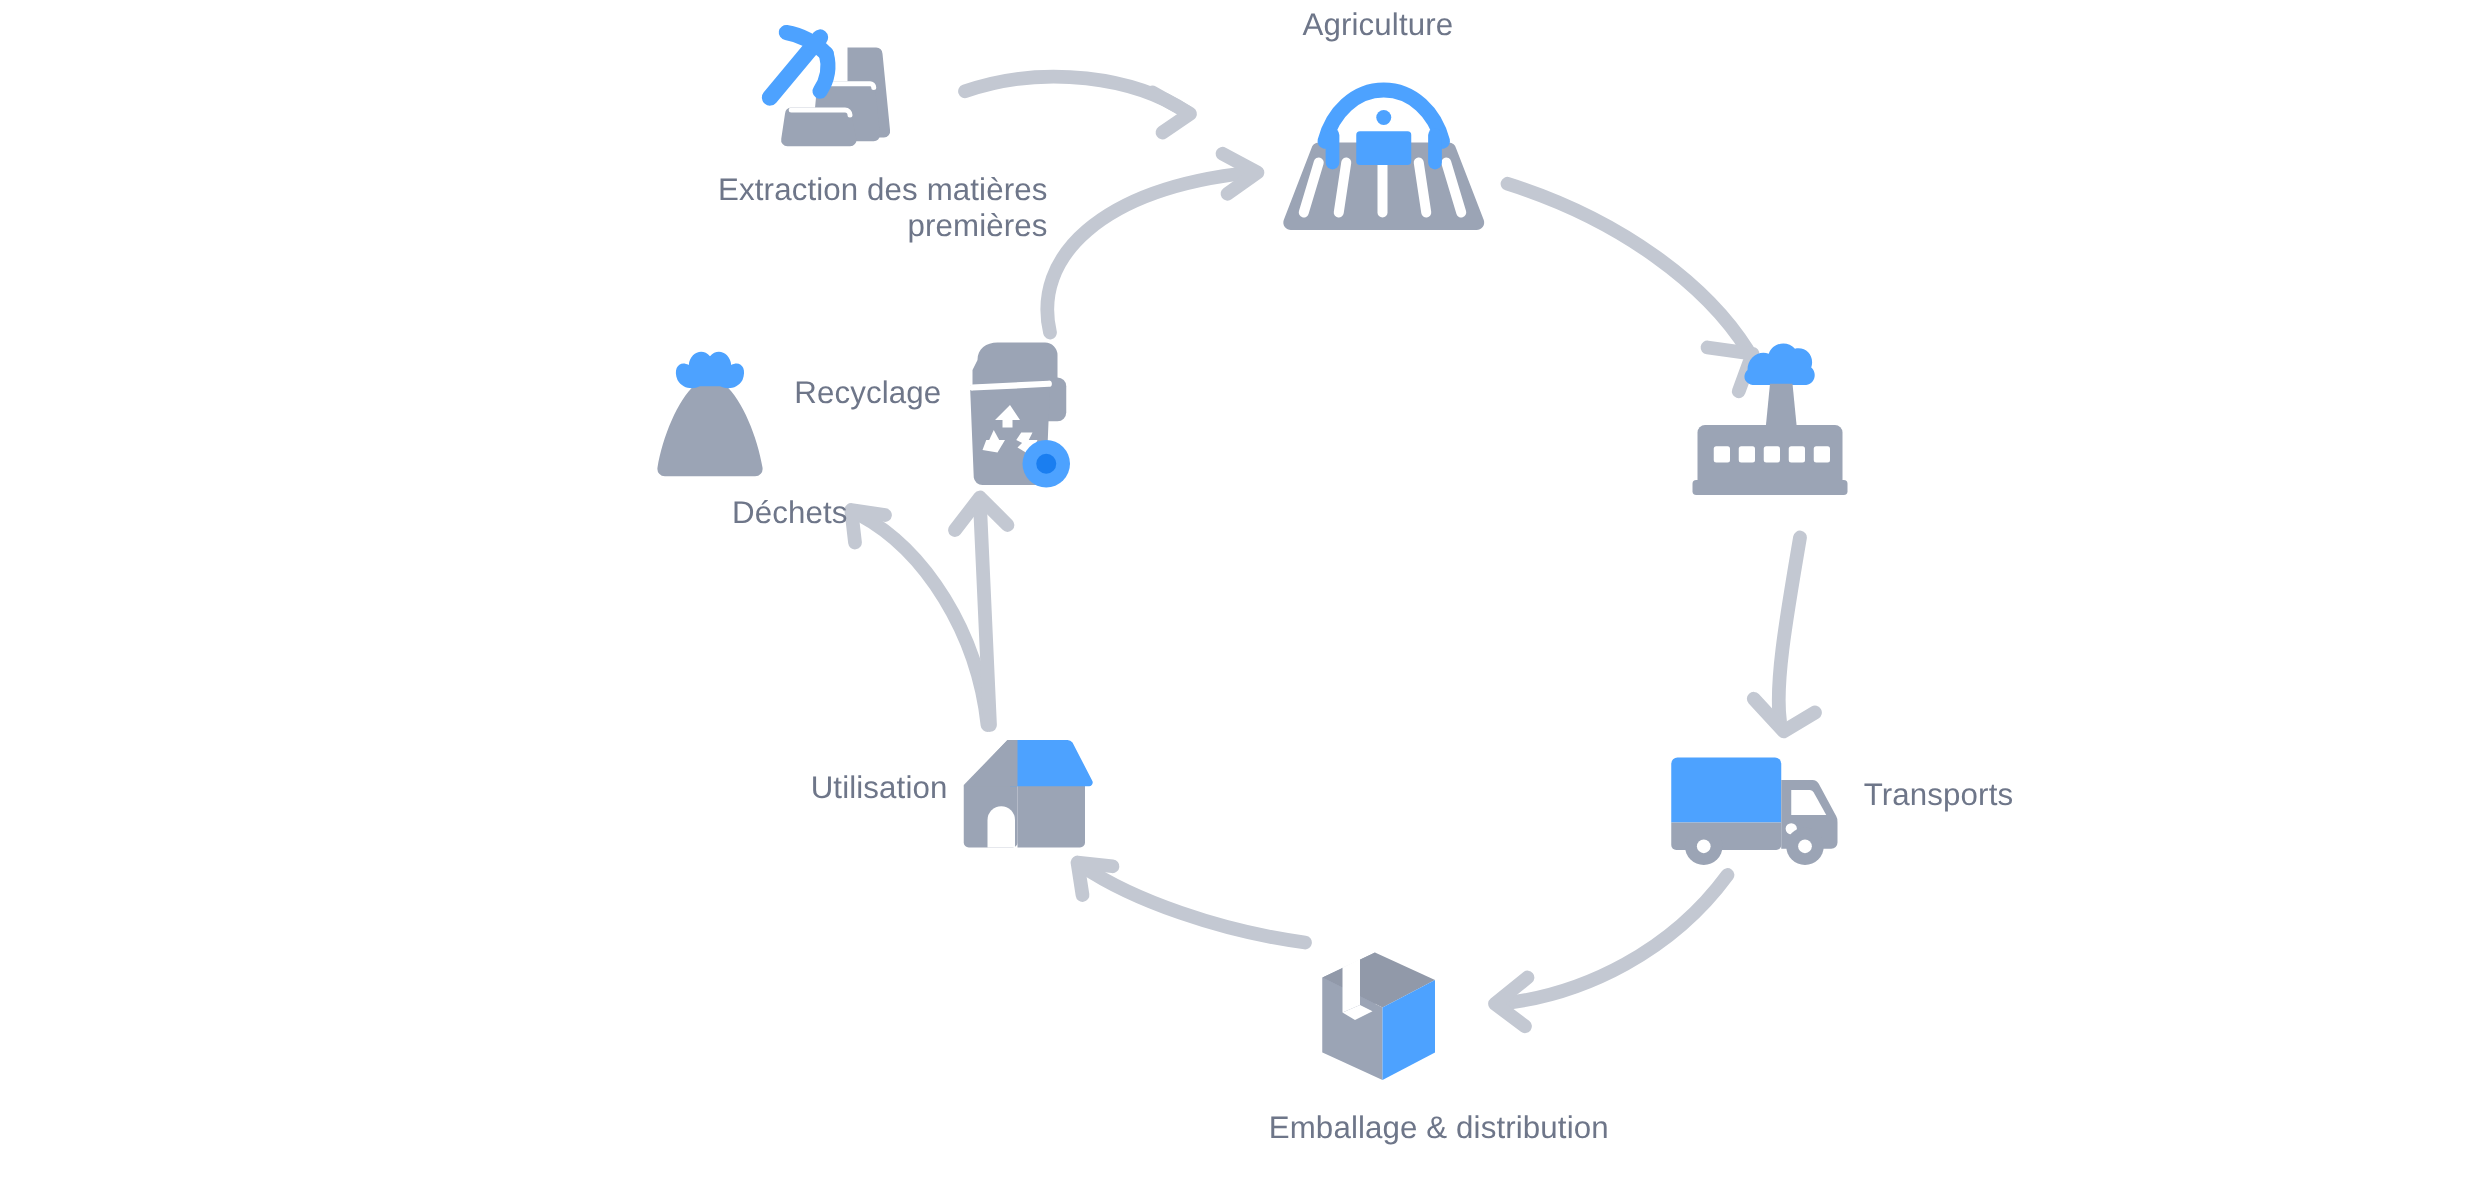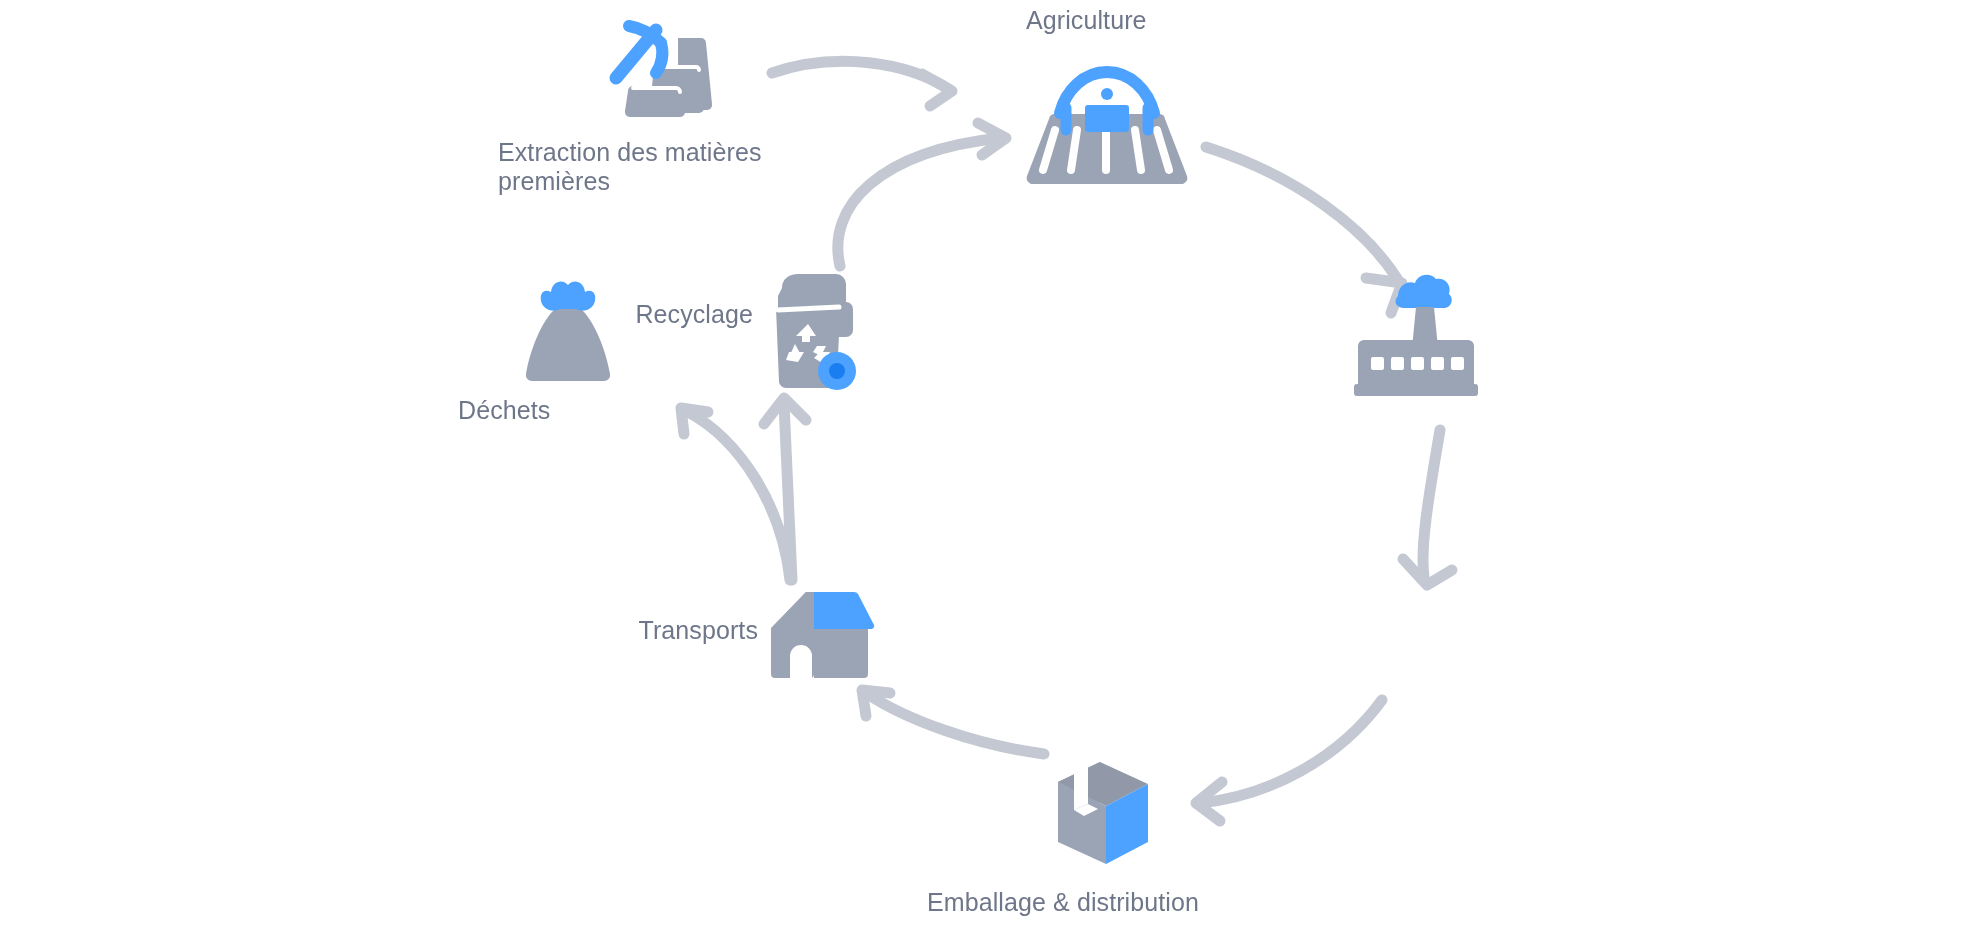--- a/index.html
+++ b/index.html
@@ -7,21 +7,21 @@
     width:1988px;height:942px;background:#ffffff;
     font-family:"Liberation Sans","DejaVu Sans",sans-serif;
     overflow:hidden;position:relative;
   }
   #stage{position:absolute;left:0;top:0;width:1988px;height:942px;}
   .node{position:absolute;}
   .label{
     position:absolute;color:#6e7689;font-size:25px;line-height:29px;
     white-space:pre;font-weight:400;letter-spacing:.1px;
   }
-  .label.center{text-align:left;}
+  .label.center{text-align:right;}
   svg{display:block;overflow:visible;}
   #arrows{position:absolute;left:0;top:0;width:1988px;height:942px;}
 </style>
 </head>
 <body>
 
 <div id="stage">
 
   <svg id="arrows" viewBox="0 0 1988 942">
     <g fill="none" stroke="#c3c8d2" stroke-width="11" stroke-linecap="round" stroke-linejoin="round">
@@ -100,21 +100,21 @@
 
       <path d="M38,55 C44,32 62,14 85,14 C108,14 126,32 132,55" fill="none" stroke="#4da2ff" stroke-width="12" stroke-linecap="round"></path>
 
       <path d="M44,50 L44,72" stroke="#4da2ff" stroke-width="11" stroke-linecap="round"></path>
       <path d="M126,50 L126,72" stroke="#4da2ff" stroke-width="11" stroke-linecap="round"></path>
 
       <rect x="63" y="47" width="44" height="27" rx="3" fill="#4da2ff"></rect>
 
       <circle cx="85" cy="36" r="6" fill="#4da2ff"></circle>
     </svg>
-    <div class="label" style="left:4px;top:-52px;width:200px;">Agriculture</div>
+    <div class="label" style="left:20px;top:-52px;width:200px;">Agriculture</div>
   </div>
 
   <div class="node" style="left:1358px;top:262px;">
     <svg width="130" height="140" viewBox="0 0 130 140">
 
       <path d="M40,34 C40,24 49,18 57,21 C60,12 72,10 78,17 C87,15 94,23 91,32 C96,36 94,45 87,46 L46,46 C38,46 35,39 40,34 Z" fill="#4da2ff"></path>
 
       <path d="M58,45 L76,45 L81,96 L53,96 Z" fill="#9ba4b5"></path>
 
       <path d="M6,78 L110,78 A6,6 0 0,1 116,84 L116,128 L0,128 L0,84 A6,6 0 0,1 6,78 Z" fill="#9ba4b5"></path>
@@ -124,20 +124,40 @@
       <g fill="#ffffff">
         <rect x="13" y="95" width="13" height="13" rx="2"></rect>
         <rect x="33" y="95" width="13" height="13" rx="2"></rect>
         <rect x="53" y="95" width="13" height="13" rx="2"></rect>
         <rect x="73" y="95" width="13" height="13" rx="2"></rect>
         <rect x="93" y="95" width="13" height="13" rx="2"></rect>
       </g>
     </svg>
   </div>
 
+  <div class="node" style="left:1336px;top:598px;">
+    <svg width="140" height="95" viewBox="0 0 140 95">
+
+      <path d="M6,8 L84,8 A5,5 0 0,1 89,13 L89,60 L1,60 L1,13 A5,5 0 0,1 6,8 Z" fill="#4da2ff"></path>
+
+      <path d="M1,60 L89,60 L89,78 A4,4 0 0,1 85,82 L5,82 A4,4 0 0,1 1,78 Z" fill="#9ba4b5"></path>
+
+      <path d="M89,26 L114,26 A6,6 0 0,1 119,29 L133,55 A8,8 0 0,1 134,60 L134,76 A5,5 0 0,1 129,81 L89,81 Z" fill="#9ba4b5"></path>
+
+      <path d="M97,34 L112,34 A4,4 0 0,1 115,36 L125,54 L97,54 Z" fill="#ffffff"></path>
+
+      <circle cx="97" cy="65" r="4.5" fill="#ffffff"></circle>
+
+      <circle cx="27" cy="79" r="15" fill="#9ba4b5"></circle>
+      <circle cx="27" cy="79" r="5.5" fill="#ffffff"></circle>
+      <circle cx="108" cy="79" r="15" fill="#9ba4b5"></circle>
+      <circle cx="108" cy="79" r="5.5" fill="#ffffff"></circle>
+    </svg>
+    <div class="label" style="left:155px;top:24px;width:240px;">Transports</div>
+  </div>
 
   <div class="node" style="left:1052px;top:758px;">
     <svg width="110" height="110" viewBox="0 0 110 110">
 
       <path d="M6,24 L48,4 L48,62 L6,84 Z" fill="#9ba4b5"></path>
 
       <path d="M6,24 L48,4 L96,26 L54,48 Z" fill="#9199a9"></path>
 
       <path d="M6,24 L54,48 L54,106 L6,84 Z" fill="#9ba4b5"></path>
 
@@ -155,21 +175,21 @@
       <path d="M3,40 L38,4 L46,4 L46,86 A4,4 0 0,1 42,90 L7,90 A4,4 0 0,1 3,86 Z" fill="#9ba4b5"></path>
 
       <path d="M46,40 L100,40 L100,86 A4,4 0 0,1 96,90 L46,90 Z" fill="#9ba4b5"></path>
 
       <path d="M40,4 L86,4 A5,5 0 0,1 90,6 L106,37 A3,3 0 0,1 103,41 L46,41 L40,41 Z" fill="#4da2ff"></path>
 
       <path d="M3,41 L38,4 L46,4 L46,41 Z" fill="#9ba4b5"></path>
 
       <path d="M22,90 L22,68 A11,11 0 0,1 44,68 L44,90 Z" fill="#ffffff"></path>
     </svg>
-    <div class="label" style="left:-190px;top:28px;width:180px;text-align:right;">Transports</div>
+    <div class="label" style="left:-190px;top:28px;width:180px;text-align:right;">Utilisation</div>
   </div>
 
   <div class="node" style="left:518px;top:278px;">
     <svg width="100" height="110" viewBox="0 0 100 110">
 
       <path d="M38,30 L62,30 C76,42 88,72 92,96 A6,6 0 0,1 86,103 L14,103 A6,6 0 0,1 8,96 C12,72 24,42 38,30 Z" fill="#9ba4b5"></path>
 
       <path d="M24,26 C20,16 26,10 33,14 C34,4 44,0 50,7 C56,0 66,4 67,14 C74,10 80,16 76,26 C72,33 64,34 58,31 L42,31 C36,34 28,33 24,26 Z" fill="#4da2ff"></path>
     </svg>
     <div class="label center" style="left:-60px;top:118px;width:220px;">Déchets</div>

